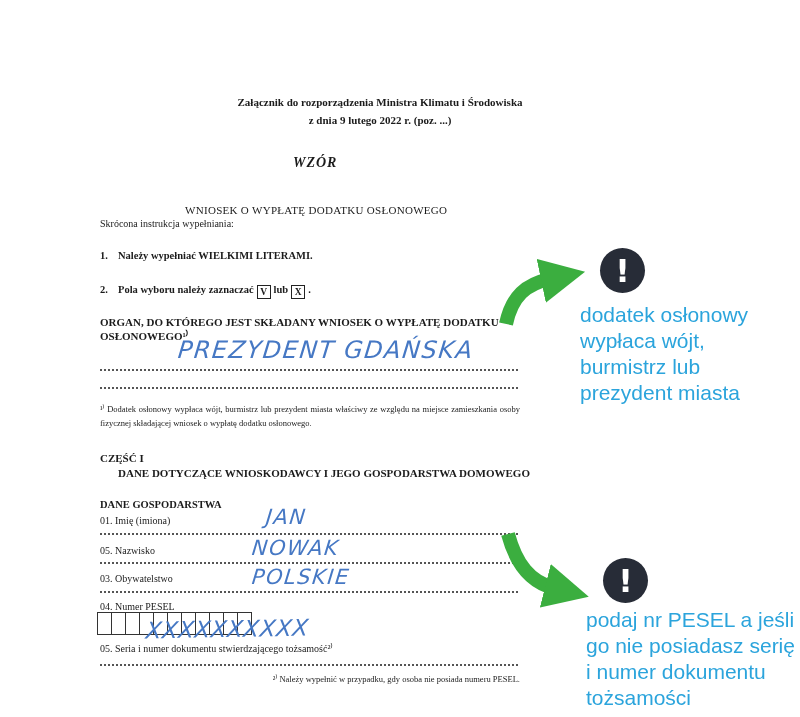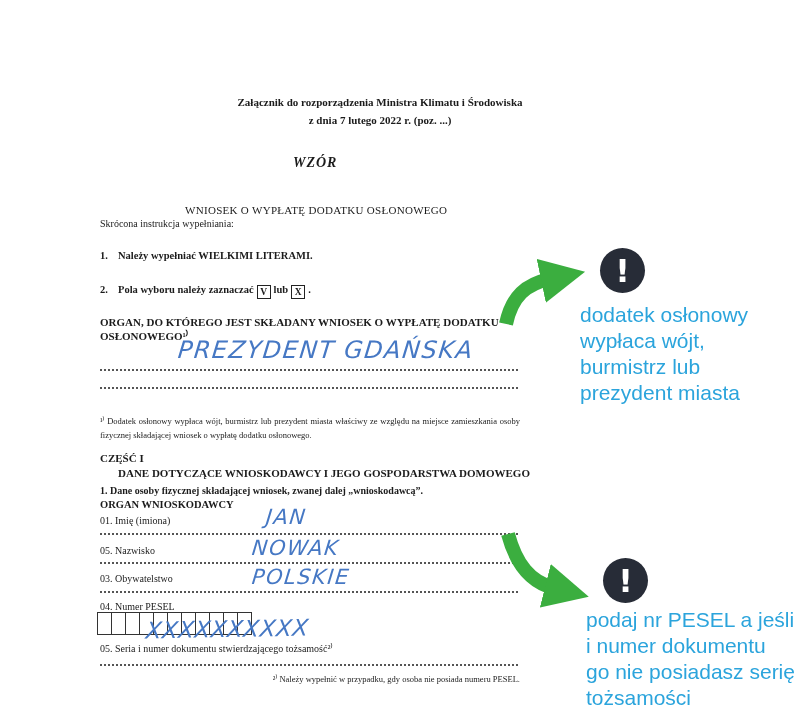--- a/index.html
+++ b/index.html
@@ -37,21 +37,21 @@
   .arrow path.body{fill:none;stroke:#3bae3f;stroke-width:14;stroke-linecap:butt;}
   .arrow .head{fill:#3bae3f;}
 </style>
 </head>
 <body>
 
 <div class="screen">
 
   <div class="abs hdr center" style="left:180px;top:93px;width:400px;">
     <div>Załącznik do rozporządzenia Ministra Klimatu i Środowiska</div>
-    <div>z dnia 7 lutego 2022 r. (poz. ...)</div>
+    <div>z dnia 9 lutego 2022 r. (poz. ...)</div>
   </div>
 
   <div class="abs wzor" style="left:293px;top:155px;">WZÓR</div>
 
   <div class="abs title" style="left:185px;top:204px;">WNIOSEK O WYPŁATĘ DODATKU OSŁONOWEGO</div>
 
   <div class="abs plain" style="left:100px;top:218px;">Skrócona instrukcja wypełniania:</div>
 
   <div class="abs instr" style="left:100px;top:250px;">
     <span class="num">1.</span><span>Należy wypełniać WIELKIMI LITERAMI.</span>
@@ -62,26 +62,25 @@
   </div>
 
   <div class="abs organ" style="left:100px;top:315px;width:420px;">
     <div>ORGAN, DO KTÓREGO JEST SKŁADANY WNIOSEK O WYPŁATĘ DODATKU</div>
     <div>OSŁONOWEGO¹⁾</div>
   </div>
   <div class="abs hand hand-lg" style="left:178px;top:336px;">PREZYDENT GDAŃSKA</div>
   <div class="abs dotline" style="left:100px;top:369px;"></div>
   <div class="abs dotline" style="left:100px;top:387px;"></div>
 
-  <div class="abs fn" style="left:100px;top:403px;width:420px;margin-top:12px;">¹⁾ Dodatek osłonowy wypłaca wójt, burmistrz lub prezydent miasta właściwy ze względu na miejsce zamieszkania osoby fizycznej składającej wniosek o wypłatę dodatku osłonowego.</div>
+  <div class="abs fn" style="left:100px;top:403px;width:420px;">¹⁾ Dodatek osłonowy wypłaca wójt, burmistrz lub prezydent miasta właściwy ze względu na miejsce zamieszkania osoby fizycznej składającej wniosek o wypłatę dodatku osłonowego.</div>
 
   <div class="abs sect" style="left:100px;top:452px;">CZĘŚĆ I</div>
   <div class="abs sect" style="left:118px;top:467px;">DANE DOTYCZĄCE WNIOSKODAWCY I JEGO GOSPODARSTWA DOMOWEGO</div>
-  <div class="abs point" style="left:100px;top:485px;">1. Dane osoby fizycznej składającej wniosek, zwanej dalej „wnioskodawcą”.</div>
-  <div class="abs sect" style="left:100px;top:499px;font-size:10.5px;">ORGAN WNIOSKODAWCY</div>
+  <div class="abs sect" style="left:100px;top:499px;font-size:10.5px;">DANE GOSPODARSTWA</div>
 
   <div class="abs label" style="left:100px;top:515px;">01. Imię (imiona)</div>
   <div class="abs hand hand-md" style="left:266px;top:505px;">JAN</div>
   <div class="abs dotline" style="left:100px;top:533px;"></div>
 
   <div class="abs label" style="left:100px;top:545px;">05. Nazwisko</div>
   <div class="abs hand hand-md" style="left:252px;top:536px;">NOWAK</div>
   <div class="abs dotline" style="left:100px;top:562px;"></div>
 
   <div class="abs label" style="left:100px;top:573px;">03. Obywatelstwo</div>
@@ -133,18 +132,18 @@
         <path class="head" d="M0,0 L10,5 L0,10 z" fill="#3bae3f"></path>
       </marker>
     </defs>
     <path class="body" d="M10,6 C18,36 32,54 56,60" marker-end="url(#ah2)"></path>
   </svg>
   <div class="abs bang" style="left:603px;top:558px;">
     <span>!</span>
   </div>
   <div class="abs note" style="left:586px;top:607px;">
     <div>podaj nr PESEL a jeśli</div>
+    <div>go nie posiadasz serię</div>
     <div>i numer dokumentu</div>
-    <div>go nie posiadasz serię</div>
     <div>tożsamości</div>
   </div>
 
 </div>
 
 </body></html>

